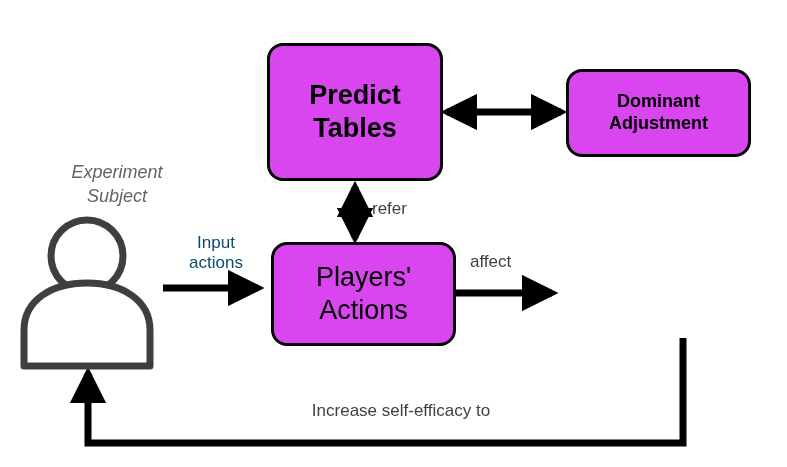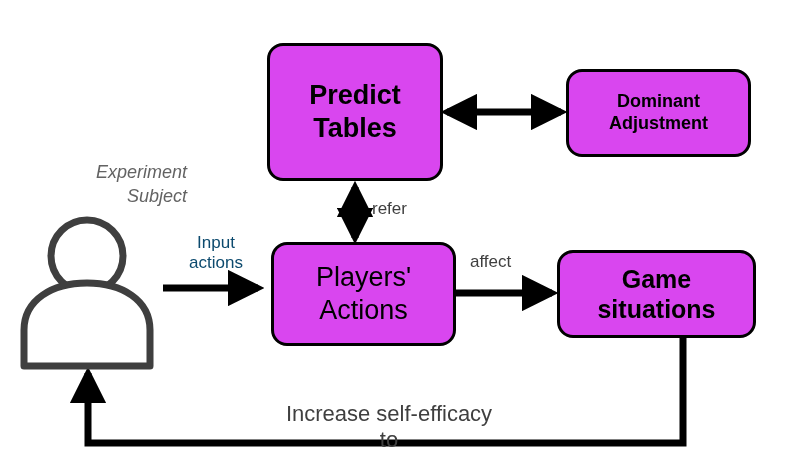--- a/index.html
+++ b/index.html
@@ -66,28 +66,28 @@
     left: 170px; top: 233px; width: 92px;
     font-size: 17px; text-align: center; color: #0c4a6e;
   }
   #label-refer {
     left: 372px; top: 199px; font-size: 17px;
   }
   #label-affect {
     left: 470px; top: 252px; font-size: 17px;
   }
   #label-increase-self-efficacy {
-    left: 281px; top: 401px; width: 216px; font-size: 22px;
+    left: 293px; top: 401px; width: 216px; font-size: 17px;
   }
   #label-experiment-subject {
     position: absolute;
     left: 47px; top: 160px; width: 140px;
     font-size: 18px; font-style: italic; color: #636363;
     line-height: 1.35; white-space: pre-line;
-    text-align: right;
+    text-align: center;
   }
   #person-figure {
     position: absolute;
     left: 18px; top: 214px; width: 140px; height: 158px;
   }
 </style>
 </head>
 <body>
 
 <div id="diagram-root">
@@ -129,24 +129,20 @@
   <div class="node-box" id="node-dominant-adjustment">
     <span class="node-label">Dominant
 Adjustment</span>
   </div>
 
   <div class="node-box" id="node-players-actions">
     <span class="node-label">Players'
 Actions</span>
   </div>
 
-  <div class="node-box" id="node-game-situations">
-    <span class="node-label">Game
-situations</span>
-  </div>
 
   <div class="edge-label" id="label-input-actions">Input
 actions</div>
 
   <div class="edge-label" id="label-refer">refer</div>
 
   <div class="edge-label" id="label-affect">affect</div>
 
   <div class="edge-label" id="label-increase-self-efficacy">Increase self-efficacy to</div>
 

